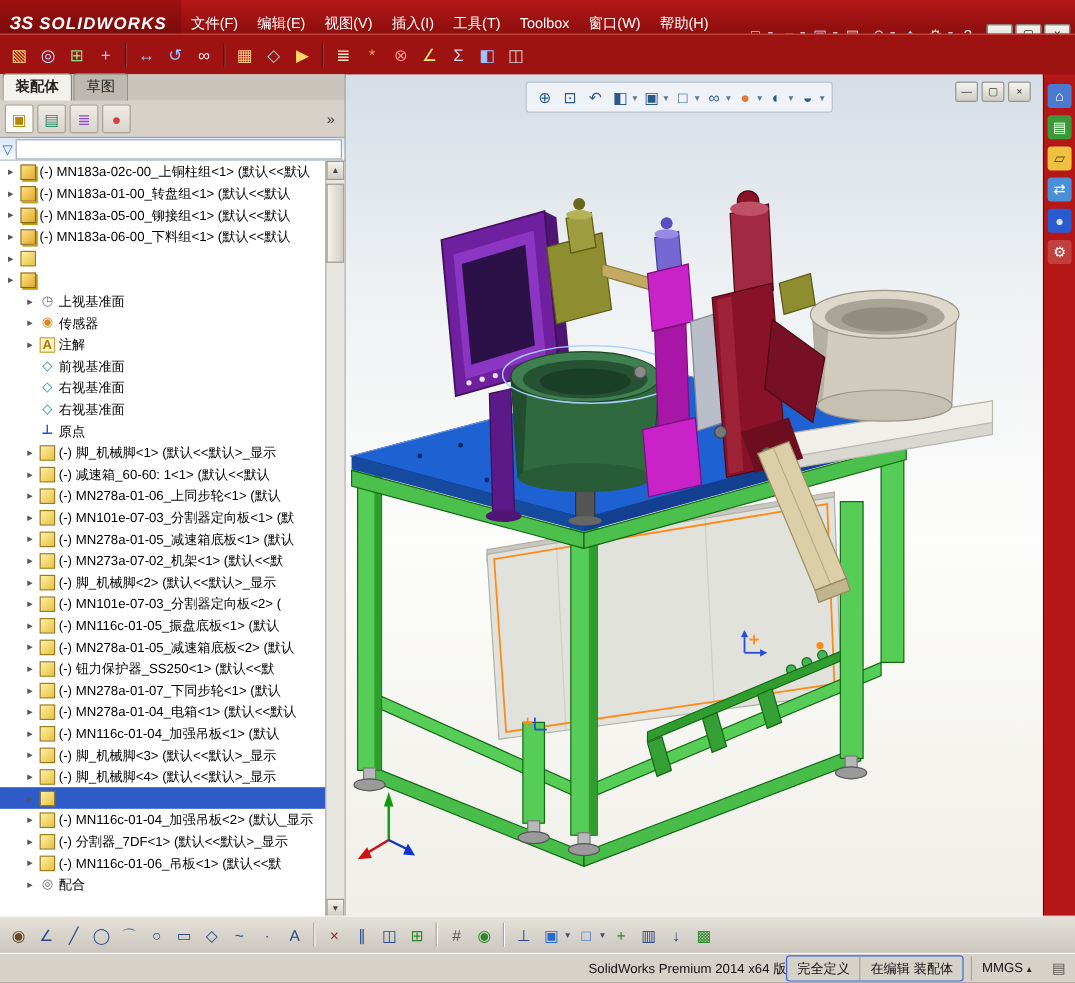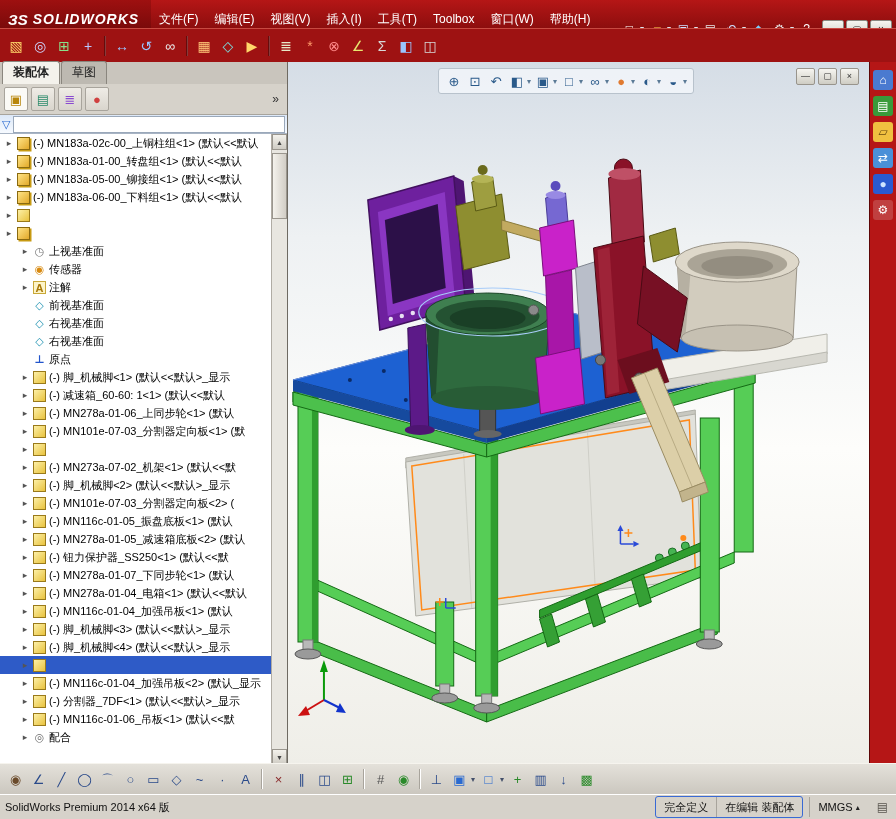--- a/index.html
+++ b/index.html
@@ -85,21 +85,21 @@
   
   .bottombar{position:absolute;left:0;right:0;bottom:24px;height:30px;display:flex;align-items:center;
     gap:2px;padding:0 5px;background:linear-gradient(#e4e1da,#cbc7bf);
     border-top:1px solid #f6f4ee;border-bottom:1px solid #8a867e;}
   .bottombar .gicon{width:21px;height:21px;font-size:13px;}
   .bottombar .tsep{background:#a8a49c;border-right:1px solid #fff;}
   .bottombar .ddown{color:#44506a;}
   
   .statusbar{position:absolute;left:0;right:0;bottom:0;height:24px;display:flex;align-items:center;
     background:#d6d2ca;border-top:1px solid #fff;font-size:11px;color:#111;}
-  .status-left{flex:1;padding-left:5px;}
+  .status-left{flex:1;padding-left:5px;text-align:right;}
   .scell{padding:2px 8px;border-left:1px solid #a8a49c;height:16px;display:flex;align-items:center;}
   .status-group{display:flex;border:1px solid #3a6ad4;border-radius:3px;margin-right:6px;}
   .status-group .scell:first-child{border-left:none;}
   .units{gap:4px;}
   .units .ddown{color:#222;font-size:8px;}
   .note-ic{color:#5a5650;font-size:12px;padding:0 8px;}
 </style>
 </head>
 <body>
 
@@ -267,20 +267,21 @@
     <span class="tlabel">(-) MN278a-01-06_上同步轮&lt;1&gt; (默认</span>
   </div>
             <div class="trow" style="padding-left: 20px;">
     <span class="arrow">▸</span>
     <span class="ticon" style="background: linear-gradient(135deg, rgb(253, 240, 166), rgb(232, 194, 62)); border: 1px solid rgb(154, 122, 26);"></span>
     <span class="tlabel">(-) MN101e-07-03_分割器定向板&lt;1&gt; (默</span>
   </div>
             <div class="trow" style="padding-left: 20px;">
     <span class="arrow">▸</span>
     <span class="ticon" style="background: linear-gradient(135deg, rgb(253, 240, 166), rgb(232, 194, 62)); border: 1px solid rgb(154, 122, 26);"></span>
+    <span class="tlabel">(-) MN278a-01-05_减速箱底板&lt;1&gt; (默认</span>
   </div>
             <div class="trow" style="padding-left: 20px;">
     <span class="arrow">▸</span>
     <span class="ticon" style="background: linear-gradient(135deg, rgb(253, 240, 166), rgb(232, 194, 62)); border: 1px solid rgb(154, 122, 26);"></span>
     <span class="tlabel">(-) MN273a-07-02_机架&lt;1&gt; (默认&lt;&lt;默</span>
   </div>
             <div class="trow" style="padding-left: 20px;">
     <span class="arrow">▸</span>
     <span class="ticon" style="background: linear-gradient(135deg, rgb(253, 240, 166), rgb(232, 194, 62)); border: 1px solid rgb(154, 122, 26);"></span>
     <span class="tlabel">(-) 脚_机械脚&lt;2&gt; (默认&lt;&lt;默认&gt;_显示</span>

